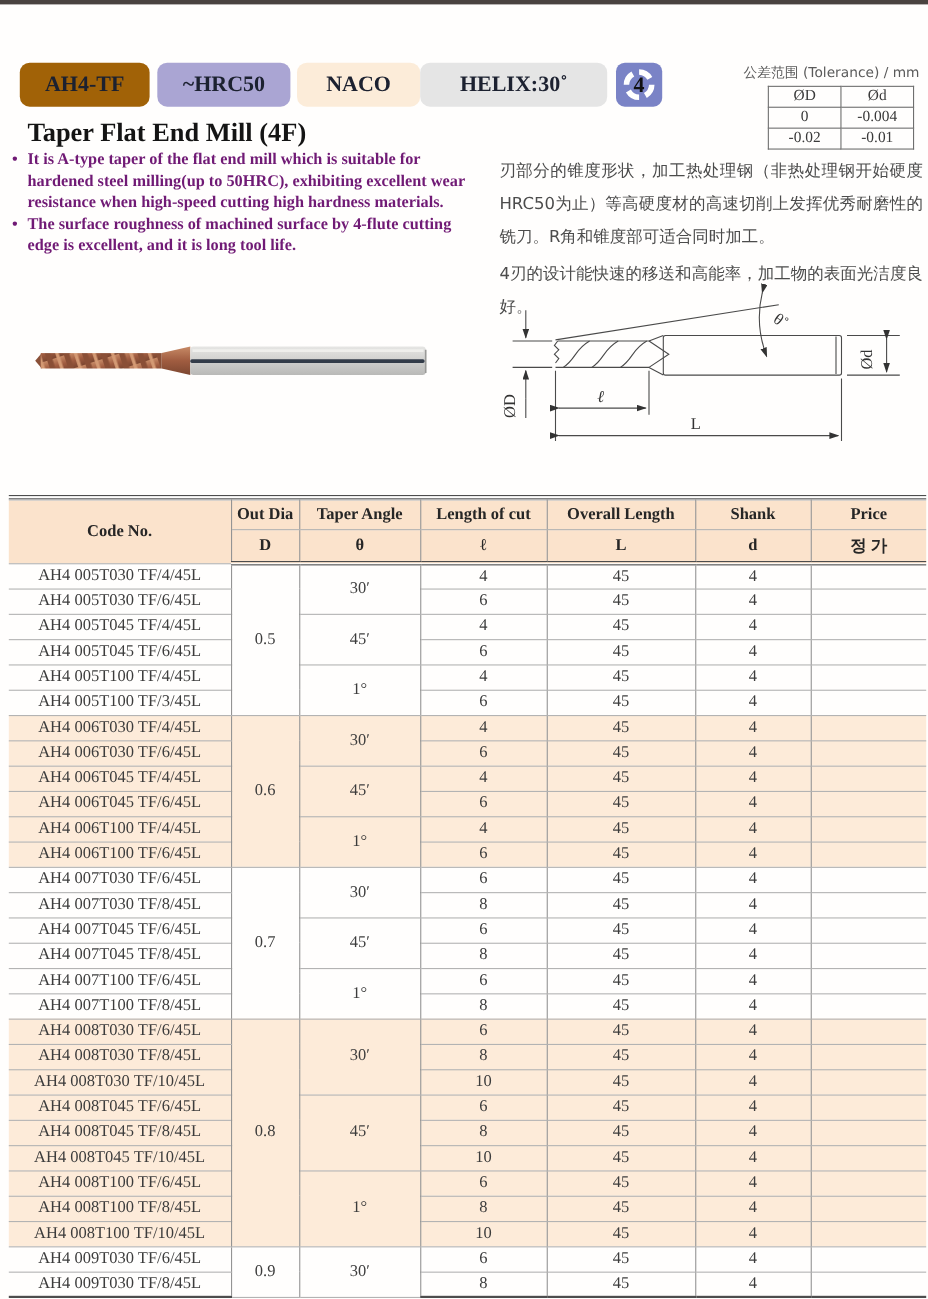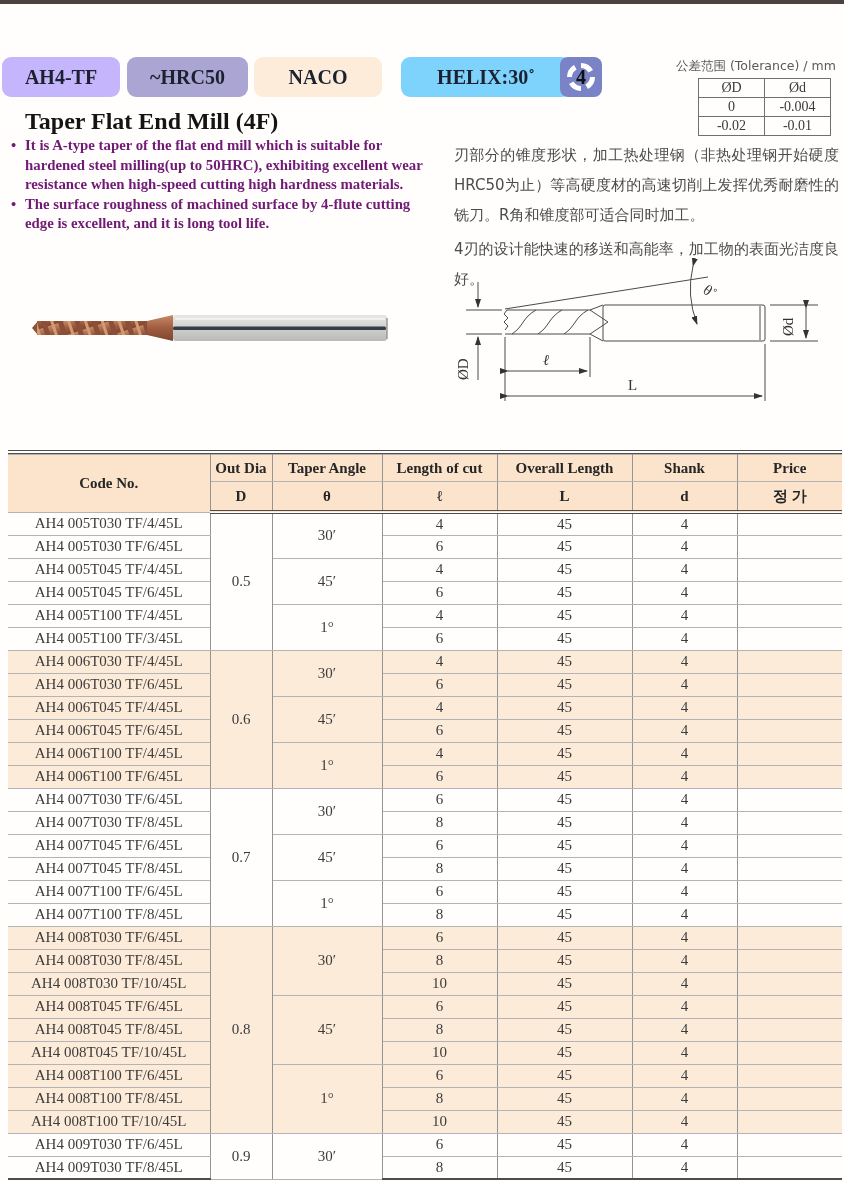--- a/index.html
+++ b/index.html
@@ -6,21 +6,21 @@
   #page{position:relative;width:844px;height:1181px;background:#fffefd;overflow:hidden;
         font-family:"Liberation Serif",serif;color:#222;}
   #top-strip{position:absolute;left:0;top:0;width:844px;height:4px;background:#4a4340;}
 
   
   #badges{position:absolute;left:2px;top:57px;display:flex;align-items:center;}
   .badge{height:40px;line-height:40px;text-align:center;border-radius:9px;
          font-weight:bold;font-size:20px;color:#1c2130;}
   .badge:nth-child(1){width:118px;margin-right:7px;}
   .badge:nth-child(2){width:121px;margin-right:6px;}
-  .badge:nth-child(3){width:128px;margin-right:19px;}
+  .badge:nth-child(3){width:112px;}
   .badge:nth-child(4){width:170px;margin-right:7px;}
   #flute-icon{position:absolute;left:560px;top:57px;width:42px;height:40px;border-radius:8px;
               display:flex;align-items:center;justify-content:center;}
 
   
   #tolerance{position:absolute;left:676px;top:36px;width:168px;margin-top:22px;}
   #tolerance .tol-title{font-family:"DejaVu Sans",sans-serif;font-size:12.5px;color:#5a5a5a;white-space:nowrap;}
   #tolerance table{border-collapse:collapse;margin:3px 0 0 22px;}
   #tolerance td{border:1px solid #6f6f6f;width:63px;height:16px;text-align:center;
                 font-size:14px;color:#3a3a3a;}
@@ -61,24 +61,24 @@
   #spec tbody tr.shaded td{background:#fdebd9;}
   #spec tbody tr:last-child td{border-bottom:2px solid #4d4d4d;}
 </style>
 </head>
 <body>
 
 <div id="page">
   <div id="top-strip"></div>
 
   <div id="badges">
-      <div class="badge" style="background: #c4b5fd;">AH4-TF</div>
+      <div class="badge" style="background: #a16207; margin-left: 16px;">AH4-TF</div>
       <div class="badge" style="background: rgb(170, 165, 211);">~HRC50</div>
       <div class="badge" style="background: rgb(252, 236, 217);">NACO</div>
-      <div class="badge" style="background: #7dd3fc;">HELIX:30˚</div>
+      <div class="badge" style="background: #e5e5e5;">HELIX:30˚</div>
     </div>
 
   <div id="flute-icon" style="background: rgb(122, 131, 198);">
     <svg width="34" height="34" viewBox="0 0 34 34">
       <g fill="#ffffff">
         <path d="M17 3 a14 14 0 0 1 12 7 l-4.5 2.6 a9 9 0 0 0 -7.5 -4.6 z"></path>
         <path d="M31 17 a14 14 0 0 1 -7 12 l-2.6 -4.5 a9 9 0 0 0 4.6 -7.5 z"></path>
         <path d="M17 31 a14 14 0 0 1 -12 -7 l4.5 -2.6 a9 9 0 0 0 7.5 4.6 z"></path>
         <path d="M3 17 a14 14 0 0 1 7 -12 l2.6 4.5 a9 9 0 0 0 -4.6 7.5 z"></path>
       </g>

